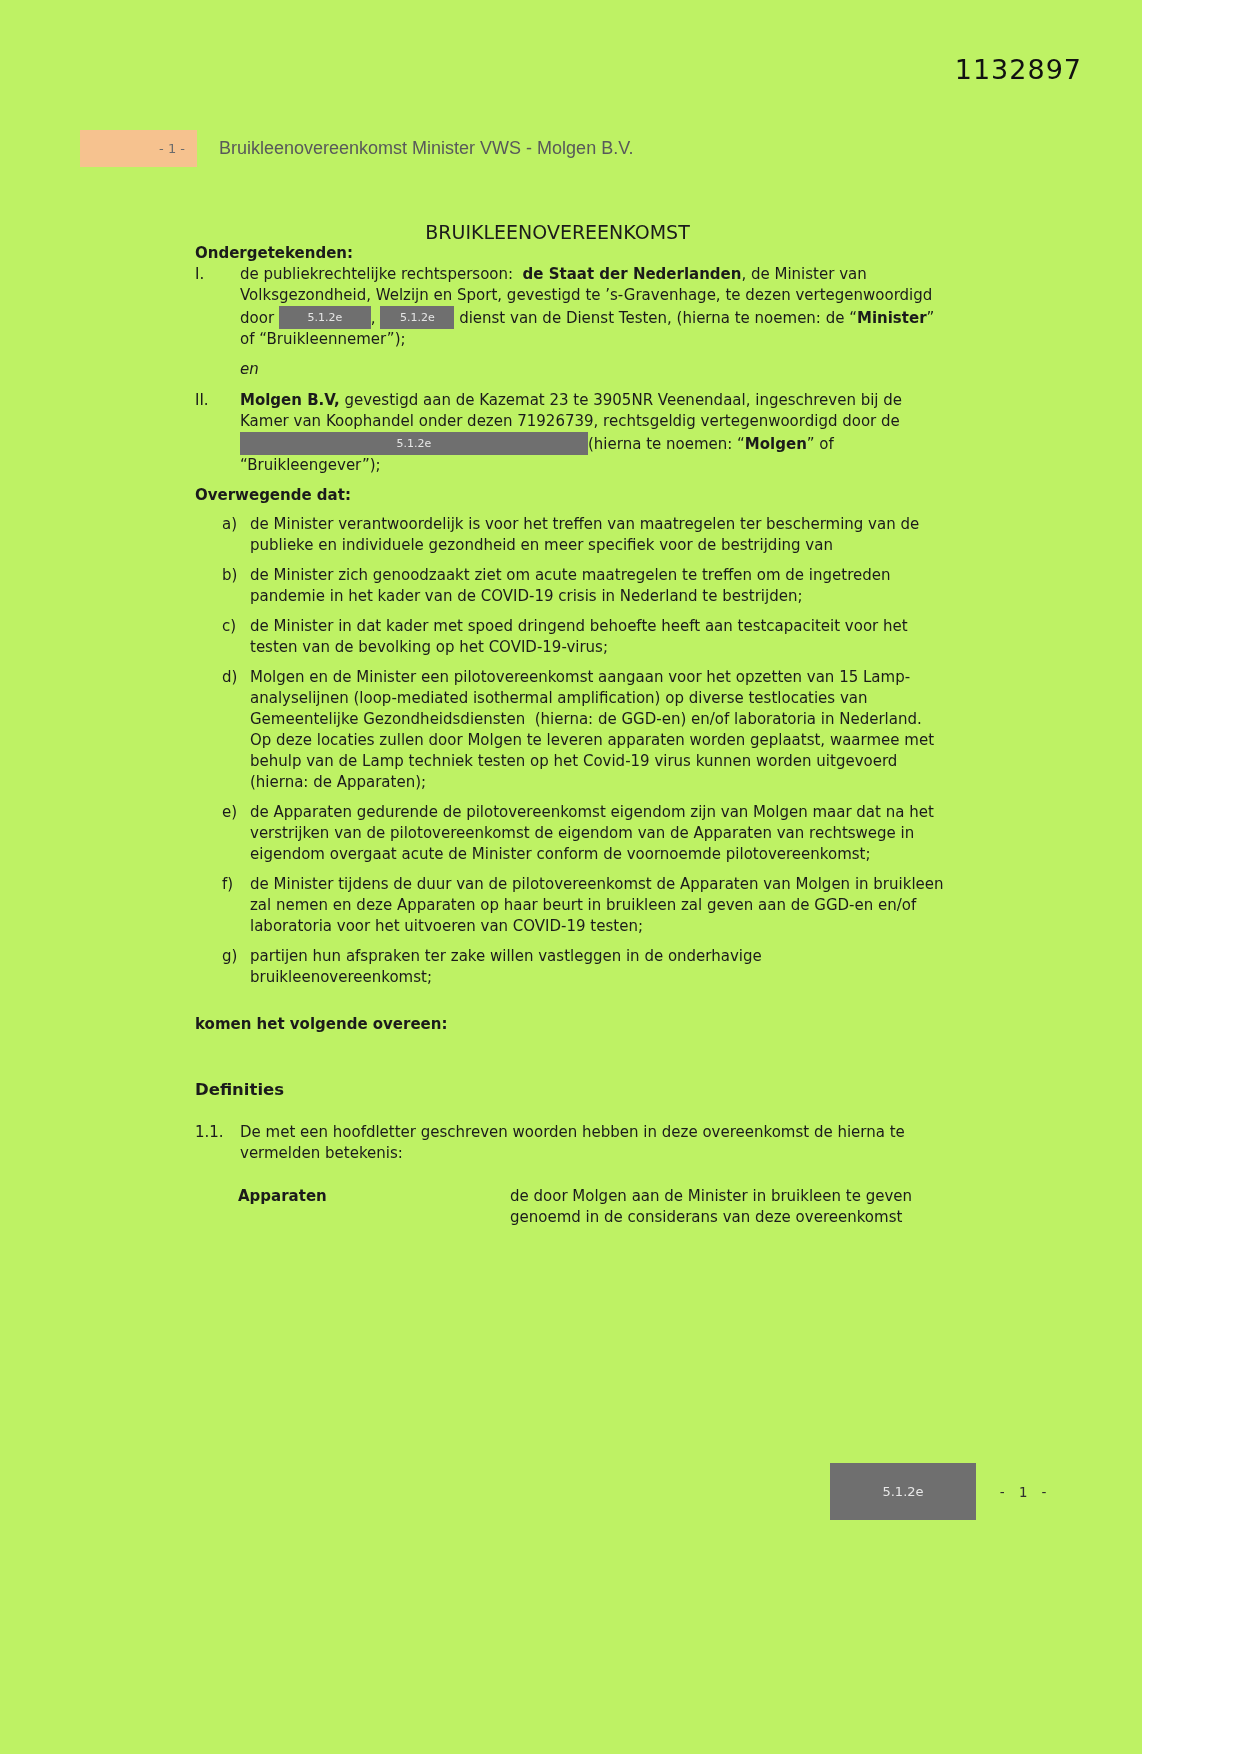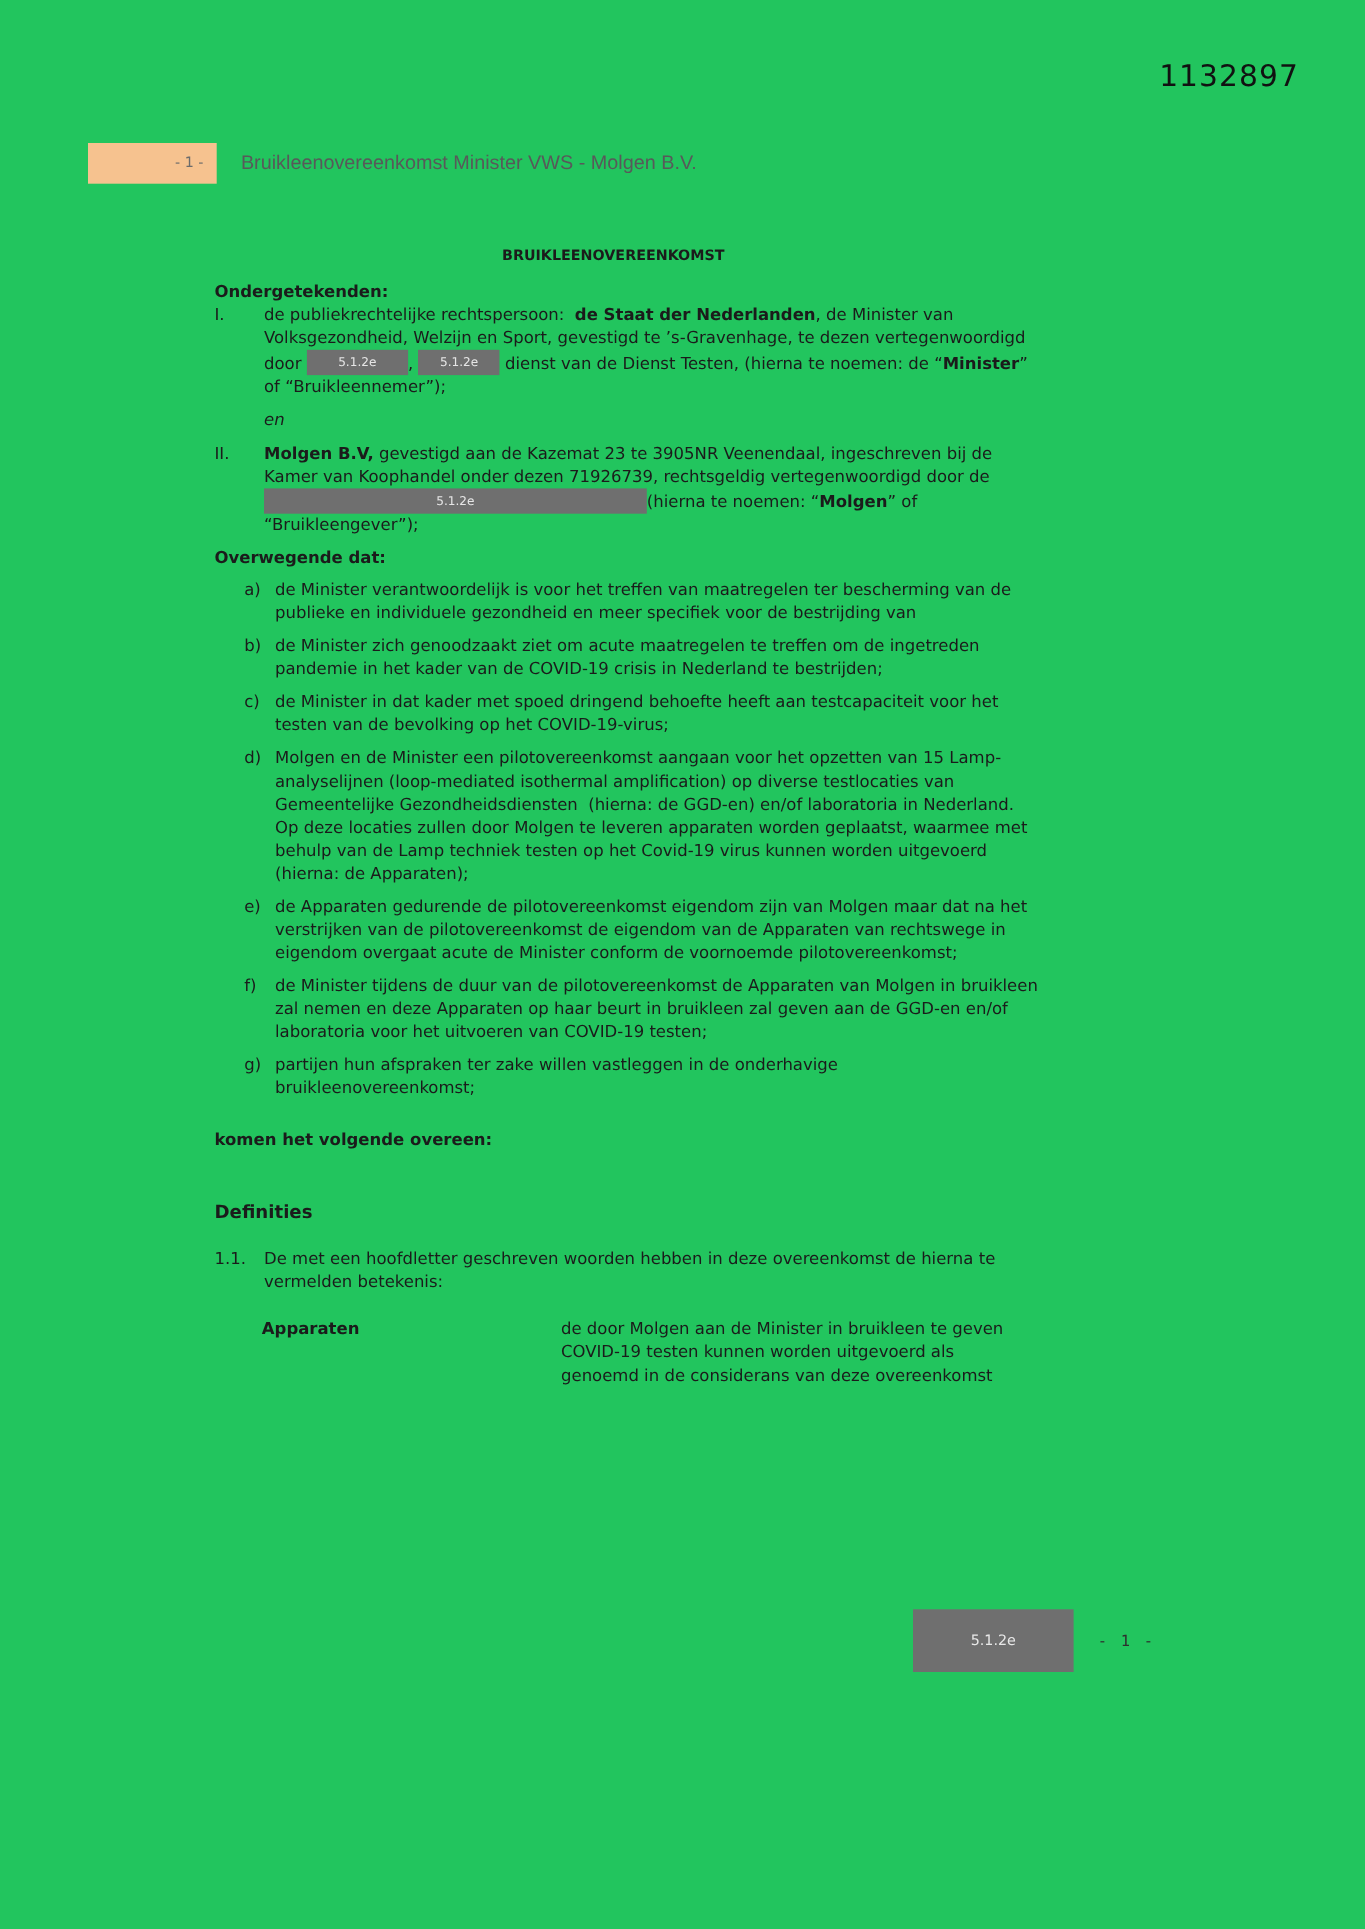--- a/index.html
+++ b/index.html
@@ -1,19 +1,19 @@
 <!DOCTYPE html>
 <html><head>
 <meta charset="utf-8">
 <style>
   html,body { margin:0; padding:0; background:#ffffff; }
   .page {
     position:relative;
-    width:1241px; height:1754px;
-    background:#22c55e;
+    width:1142px; height:1754px;
+    background:#bef264;
     font-family:"DejaVu Sans", sans-serif;
     color:#1b1b1b;
     overflow:hidden;
   }
   .docnum {
     position:absolute; top:54px; right:60px;
     font-size:27px; letter-spacing:1px; color:#111;
   }
   .header {
     position:absolute; top:130px; left:80px;
@@ -30,22 +30,22 @@
     font-family:"Liberation Sans", sans-serif;
     text-align:right;
   }
   .content {
     position:absolute; left:195px; top:222px; width:740px;
     font-size:15px; line-height:21px;
   }
   .tline { white-space:pre; }
   .b { font-weight:bold; }
   .doc-title {
-    text-align:center; font-weight:bold; font-size:13px;
-    width:725px; margin-bottom:12px;
+    text-align:center; font-weight:normal; font-size:19px;
+    width:725px; 
   }
   .sec-head { font-weight:bold; }
   .party { display:flex; margin-bottom:9px; }
   .party .marker { width:45px; flex:none; }
   .en { margin-left:45px; font-style:italic; margin-bottom:10px; }
   .overwegende { margin-top:6px; margin-bottom:0; }
   .cons-item { display:flex; margin:8px 0 9px 27px; }
   .cons-item .marker { width:28px; flex:none; }
   .cons-item:first-of-type { margin-top:7px; }
   .komen { margin-top:26px; margin-bottom:0; }
@@ -183,21 +183,20 @@
       <div>
           <div class="tline"><span>De met een hoofdletter geschreven woorden hebben in deze overeenkomst de hierna te</span></div>
           <div class="tline"><span>vermelden betekenis:</span></div>
         </div>
     </div>
 
     <div class="defrow">
       <div class="defterm">Apparaten</div>
       <div class="deftext">
           <div class="tline"><span>de door Molgen aan de Minister in bruikleen te geven</span></div>
-          <div class="tline"><span>COVID-19 testen kunnen worden uitgevoerd als</span></div>
           <div class="tline"><span>genoemd in de considerans van deze overeenkomst</span></div>
         </div>
     </div>
 
   </div>
 
   <div class="footer">
     <div class="redact-big">
       <span>5.1.2e</span>
     </div>

